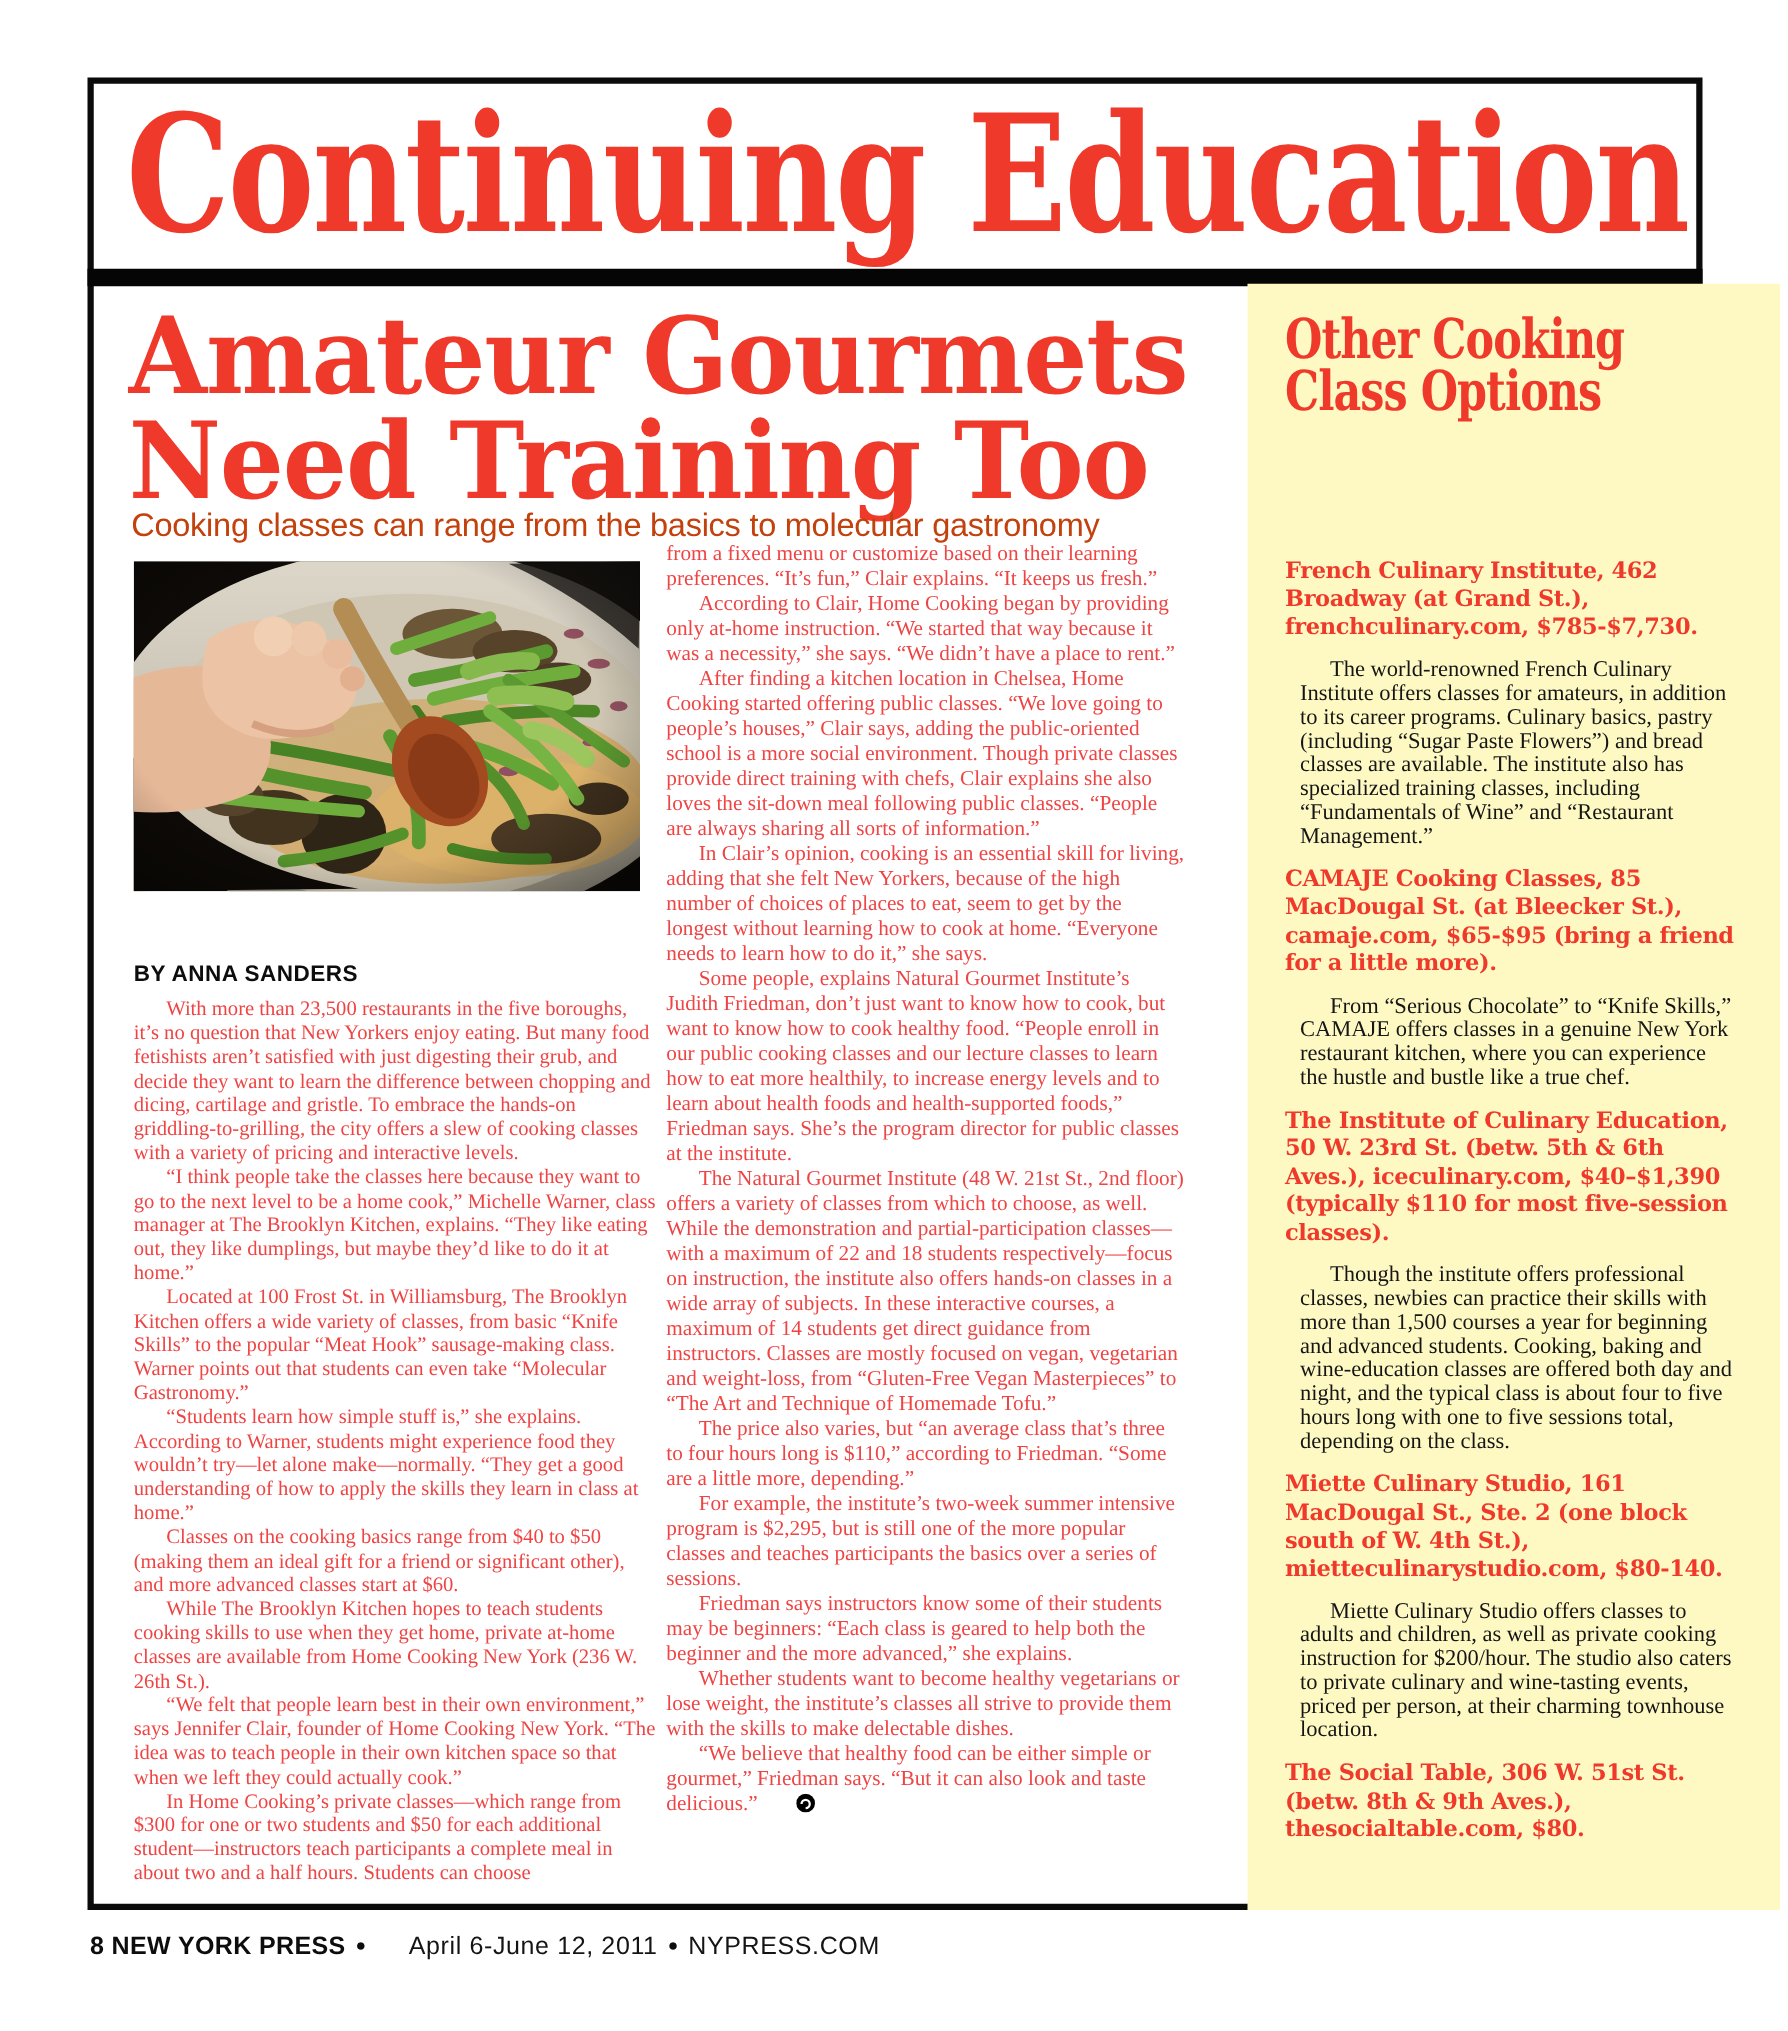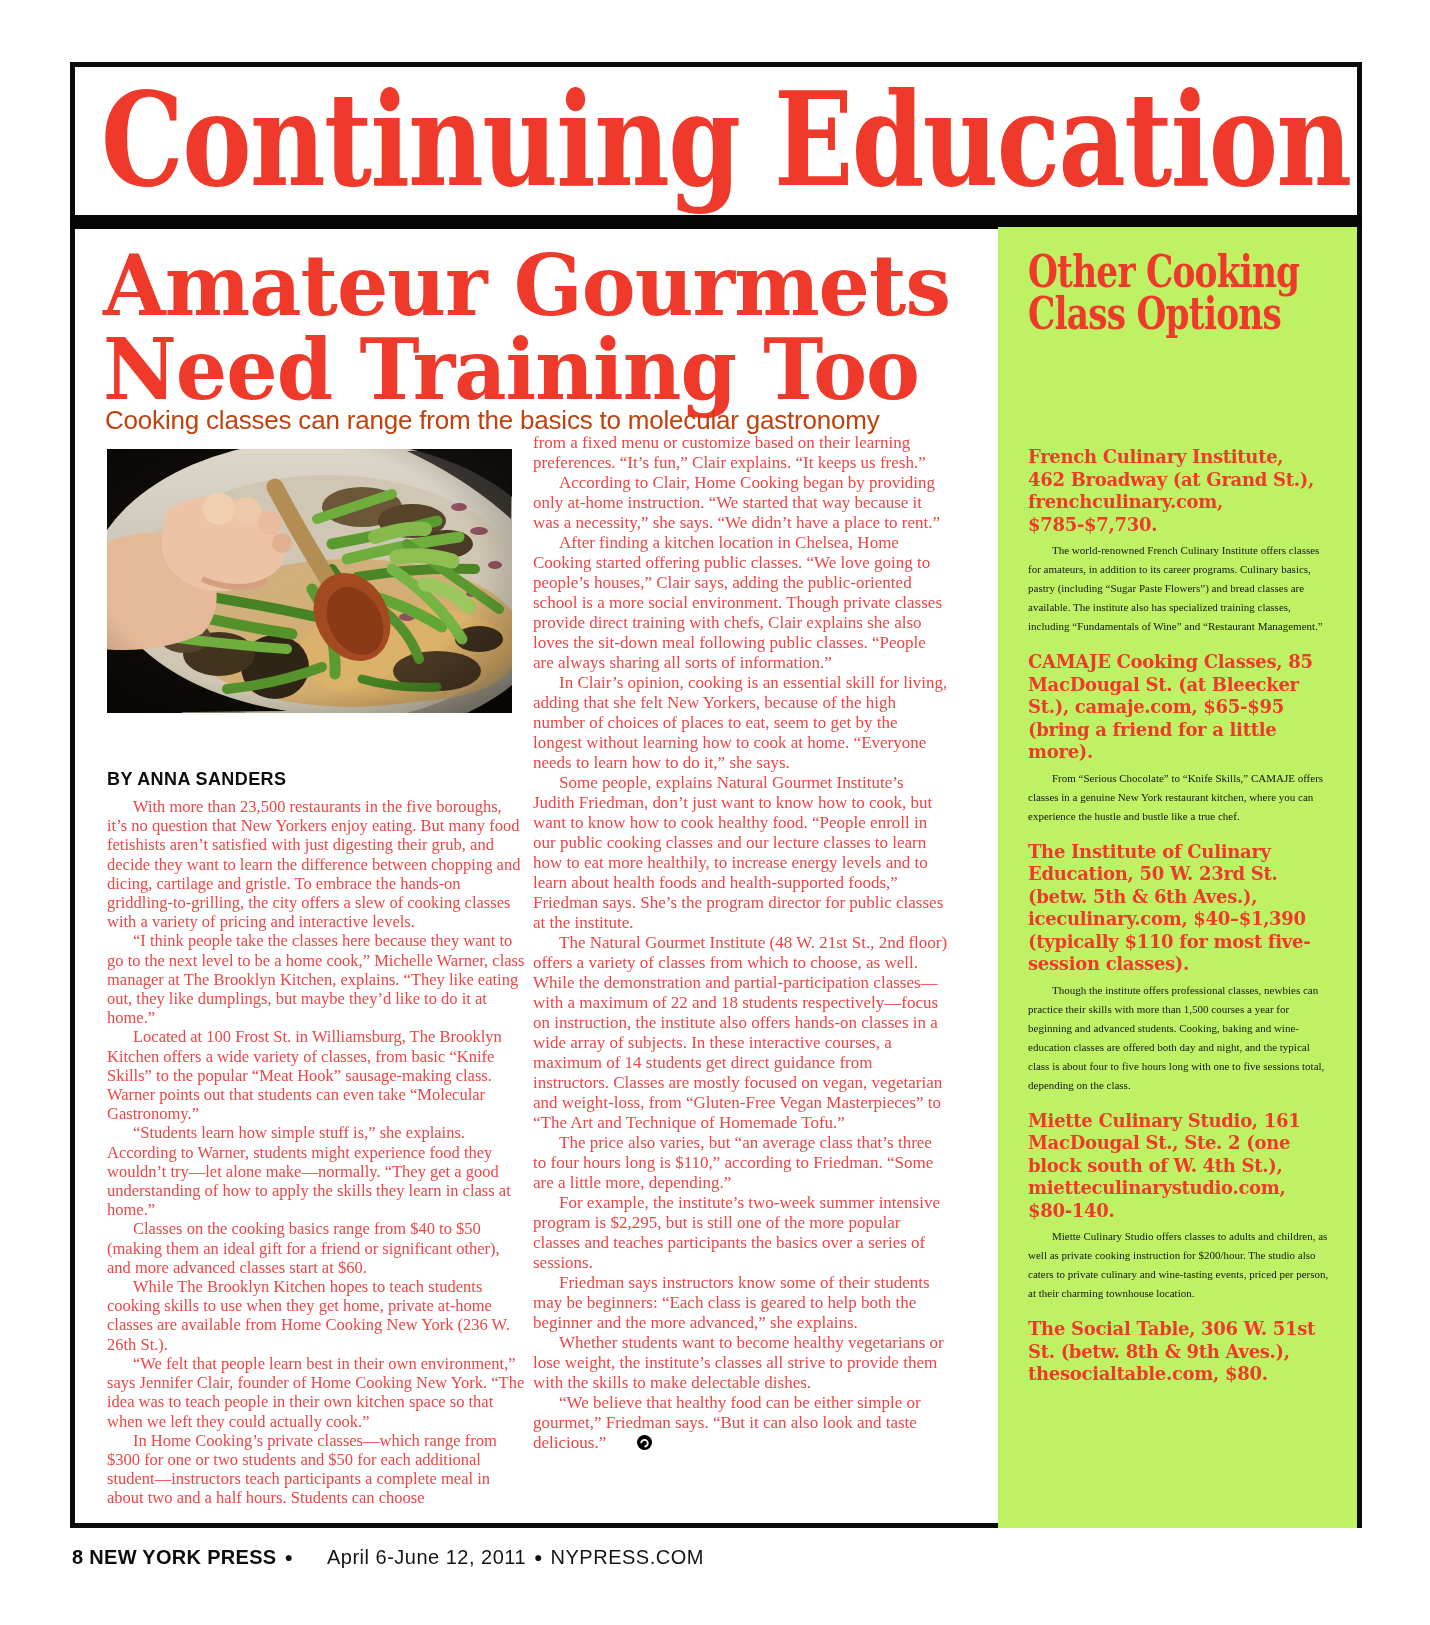--- a/index.html
+++ b/index.html
@@ -33,29 +33,29 @@
   .col2{left:458px;top:366px;width:416px;}
   .byline{font-family:"Liberation Sans",sans-serif;font-weight:bold;
       font-size:18px;letter-spacing:.4px;color:#0d0d0d;margin:0 0 7px 0;}
   .body-p{margin:0;font-size:16.5px;line-height:19.2px;text-indent:26px;
       font-family:"Liberation Serif",serif;color:#ef4444;}
   .col2 .body-p{font-size:17px;line-height:20px;}
   .body-p.noindent{text-indent:0;}
 
   .endmark{display:inline-block;margin-left:5px;vertical-align:-2px;line-height:0;}
 
-  .sidebar{position:absolute;left:923px;top:160px;width:359px;height:1301px;
-      background:#bef264;box-sizing:border-box;padding:16px 24px 0 30px;overflow:hidden;}
+  .sidebar{position:absolute;left:923px;top:160px;width:426px;height:1301px;
+      background:#fef9c3;box-sizing:border-box;padding:16px 24px 0 30px;overflow:hidden;}
   .sb-title{margin:8px 0 10px 0;font-family:"DejaVu Serif",serif;font-weight:bold;
       color:#ef3a2b;font-size:44px;line-height:42px;white-space:nowrap;
       transform:scaleX(.78);transform-origin:left top;letter-spacing:-1px;}
   .sb-title-spacer{height:86px;}
   .sb-heading{margin:15px 12px 5px 0;font-family:"DejaVu Serif",serif;font-weight:bold;
       color:#ef3a2b;font-size:18px;line-height:22.5px;letter-spacing:-.3px;}
-  .sb-body{margin:0;font-family:"Liberation Serif",serif;font-size:11px;
+  .sb-body{margin:12px;font-family:"Liberation Serif",serif;font-size:18px;
       line-height:19px;text-indent:24px;color:#151515;}
 
   .footer{position:absolute;left:72px;top:1546px;font-family:"Liberation Sans",sans-serif;
       font-size:20px;color:#0d0d0d;white-space:nowrap;}
   .footer .brand{font-weight:bold;letter-spacing:.3px;}
   .footer .bullet{font-size:14px;vertical-align:2px;margin:0 8px;}
   .footer .gap{display:inline-block;width:26px;}
   .footer .date,.footer .site{font-weight:normal;letter-spacing:.5px;color:#141414;}
 </style>
 </head>

